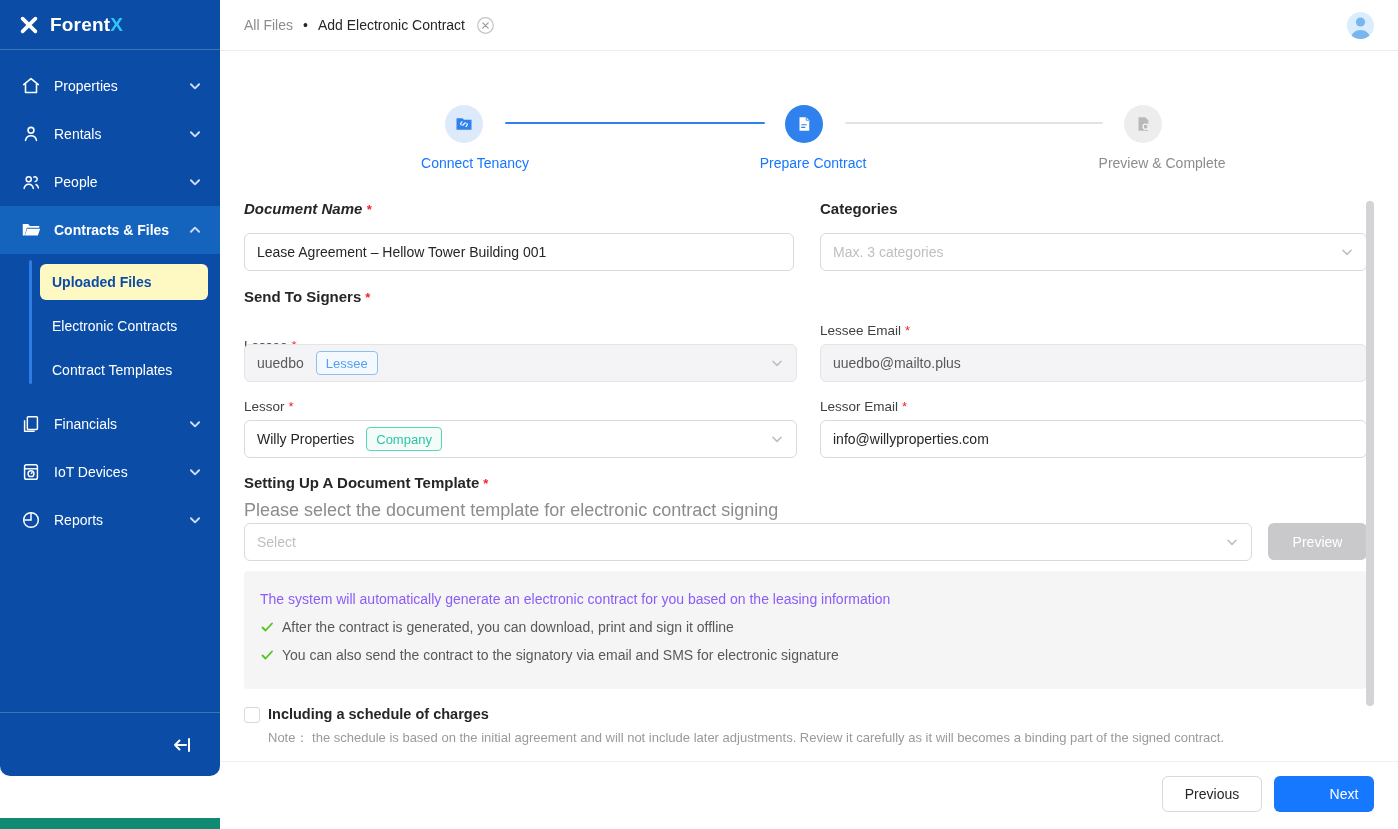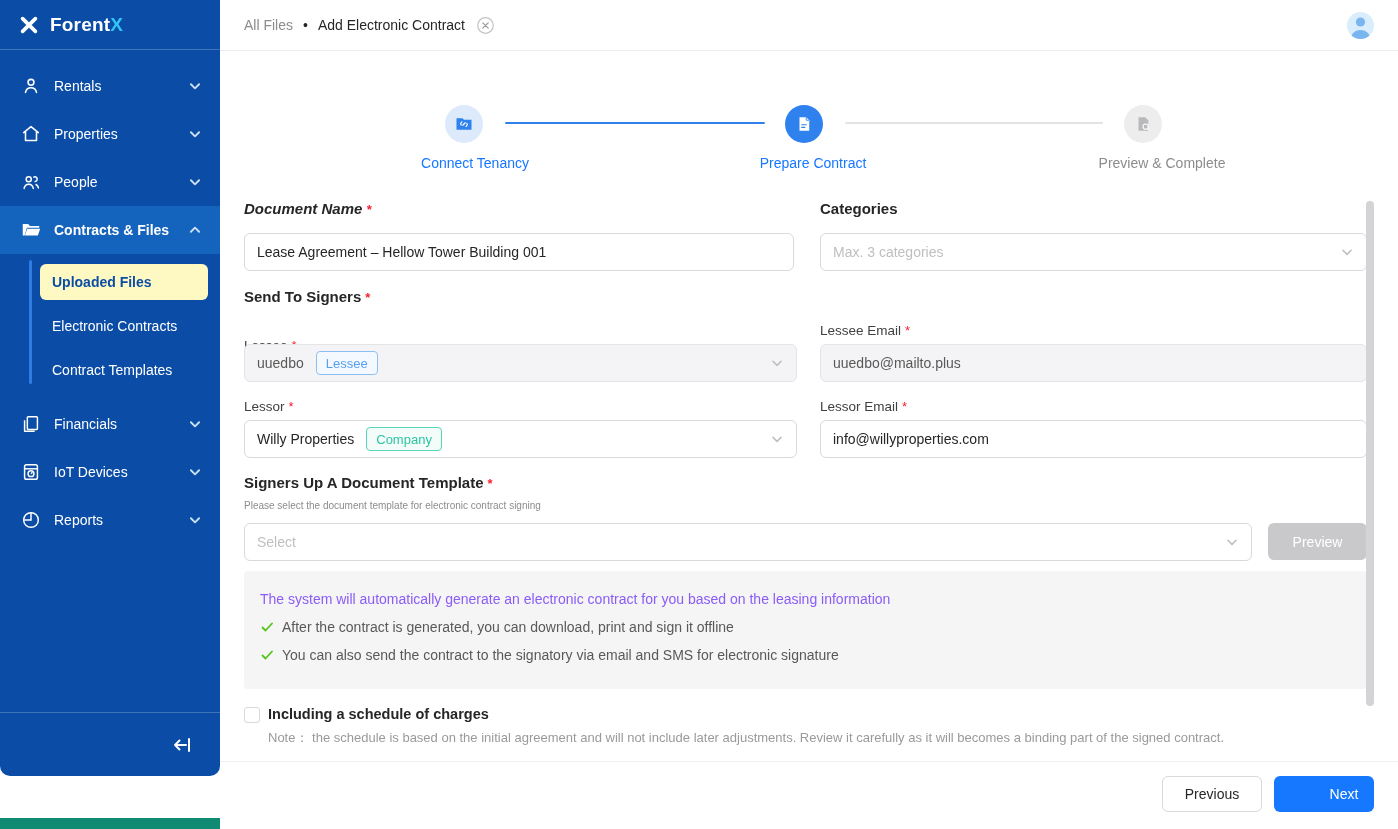--- a/index.html
+++ b/index.html
@@ -66,21 +66,21 @@
   .t-input.disabled { background:#f4f4f6; border-color:#e4e4e7; color:#595959; }
   .sel { position:absolute; height:38px; border:1px solid #d9d9d9; border-radius:6px; background:#fff;
     display:flex; align-items:center; padding:0 12px; font-size:14px; color:#262626; cursor:pointer; }
   .sel.disabled { background:#f4f4f6; border-color:#e4e4e7; color:#595959; cursor:default; }
   .sel .ph { color:#bfbfbf; }
   .sel .chev { position:absolute; right:12px; width:14px; height:14px; color:#bfbfbf; }
   .tag { display:inline-flex; align-items:center; height:24px; padding:0 9px; margin-left:12px;
     border-radius:4px; font-size:13px; }
   .tag.blue { color:#569ff2; border:1px solid #8cc0f5; background:#f3f9ff; }
   .tag.teal { color:#2ec5a5; border:1px solid #58d4b8; background:#f3fcf9; }
-  .section-sub { position:absolute; font-size:10px; color:#8c8c8c; }
+  .section-sub { position:absolute; font-size:18px; color:#8c8c8c; }
   .btn { position:absolute; height:37px; border-radius:6px; font-size:14px; display:flex;
     align-items:center; justify-content:center; cursor:pointer; font-family:"Liberation Sans",sans-serif; }
   .btn.preview { background:#c9c9cb; color:#fff; cursor:not-allowed; }
   .btn.secondary { background:#fff; border:1px solid #d9d9d9; color:#262626; }
   .btn.primary { background:#1677ff; color:#fff; font-weight:500; }
 
   .info-box { position:absolute; background:#f5f5f6; border-radius:4px; padding:20px 16px; }
   .info-title { font-size:14px; color:#8b5cf6; margin-bottom:6px; }
   .info-row { display:flex; align-items:center; gap:8px; font-size:14px; color:#595959; margin-top:12px; }
   .info-row .chk { width:14px; height:14px; flex:none; }
@@ -105,35 +105,35 @@
     <div class="logo-row">
       <svg class="icn" width="22" height="22" viewBox="0 0 24 24">
         <path d="M5 5l5.5 5.5M19 5l-5.5 5.5M5 19l5.5-5.5M19 19l-5.5-5.5" stroke="#fff" stroke-width="4" stroke-linecap="round" fill="none"></path>
       </svg>
       <span class="logo-text"><span>Forent</span><span class="accent">X</span></span>
     </div>
     <div class="side-divider"></div>
 
     <nav class="nav">
       <div class="nav-item">
+        <svg class="icn" viewBox="0 0 24 24" fill="none" stroke="#fff" stroke-width="1.7" stroke-linecap="round" stroke-linejoin="round">
+          <path d="M4 10.5 12 4l8 6.5M6 9.5V19h12V9.5"></path>
+        </svg>
+        <span class="lbl">Properties</span>
+        <svg class="chev" viewBox="0 0 12 12" fill="none" stroke="currentColor" stroke-width="1.6" stroke-linecap="round" stroke-linejoin="round">
+            <path d="M2.5 4.5 6 8l3.5-3.5"></path>
+          </svg>
+      </div>
+
+      <div class="nav-item">
         <svg class="icn" viewBox="0 0 24 24" fill="none" stroke="#fff" stroke-width="1.7" stroke-linecap="round">
           <circle cx="12" cy="8" r="3.2"></circle>
             <path d="M6 19c.6-3.2 3-5 6-5s5.4 1.8 6 5"></path>
         </svg>
         <span class="lbl">Rentals</span>
-        <svg class="chev" viewBox="0 0 12 12" fill="none" stroke="currentColor" stroke-width="1.6" stroke-linecap="round" stroke-linejoin="round">
-            <path d="M2.5 4.5 6 8l3.5-3.5"></path>
-          </svg>
-      </div>
-
-      <div class="nav-item">
-        <svg class="icn" viewBox="0 0 24 24" fill="none" stroke="#fff" stroke-width="1.7" stroke-linecap="round" stroke-linejoin="round">
-          <path d="M4 10.5 12 4l8 6.5M6 9.5V19h12V9.5"></path>
-        </svg>
-        <span class="lbl">Properties</span>
         <svg class="chev" viewBox="0 0 12 12" fill="none" stroke="currentColor" stroke-width="1.6" stroke-linecap="round" stroke-linejoin="round">
             <path d="M2.5 4.5 6 8l3.5-3.5"></path>
           </svg>
       </div>
 
       <div class="nav-item">
         <svg class="icn" viewBox="0 0 24 24" fill="none" stroke="#fff" stroke-width="1.6" stroke-linecap="round">
           <circle cx="9.5" cy="9" r="2.8"></circle>
             <path d="M4.5 19c.5-2.8 2.5-4.5 5-4.5s4.5 1.7 5 4.5"></path>
             <path d="M15 6.6a2.6 2.6 0 1 1 1.5 4.9M17.5 14.7c1.4.7 2.3 2 2.6 3.8"></path>
@@ -300,21 +300,21 @@
           <path d="M2.5 4.5 6 8l3.5-3.5"></path>
         </svg>
     </div>
 
     <div class="f-sublabel" style="left:600px; top:347px;">
       <span>Lessor Email</span><span class="req">*</span>
     </div>
     <input class="t-input" style="left: 600px; top: 368px; width: 547px;" value="info@willyproperties.com">
 
     <div class="f-label" style="left:24px; top:422px;">
-      <span>Signers Up A Document Template</span><span class="req">*</span>
+      <span>Setting Up A Document Template</span><span class="req">*</span>
     </div>
     <div class="section-sub" style="left:24px; top:448px;">Please select the document template for electronic contract signing</div>
     <div class="sel" style="left:24px; top:471px; width:1008px;">
       <span class="ph">Select</span>
       <svg class="chev" viewBox="0 0 12 12" fill="none" stroke="currentColor" stroke-width="1.4" stroke-linecap="round" stroke-linejoin="round">
           <path d="M2.5 4.5 6 8l3.5-3.5"></path>
         </svg>
     </div>
     <div class="btn preview" style="left:1048px; top:471px; width:99px;">Preview</div>
 

